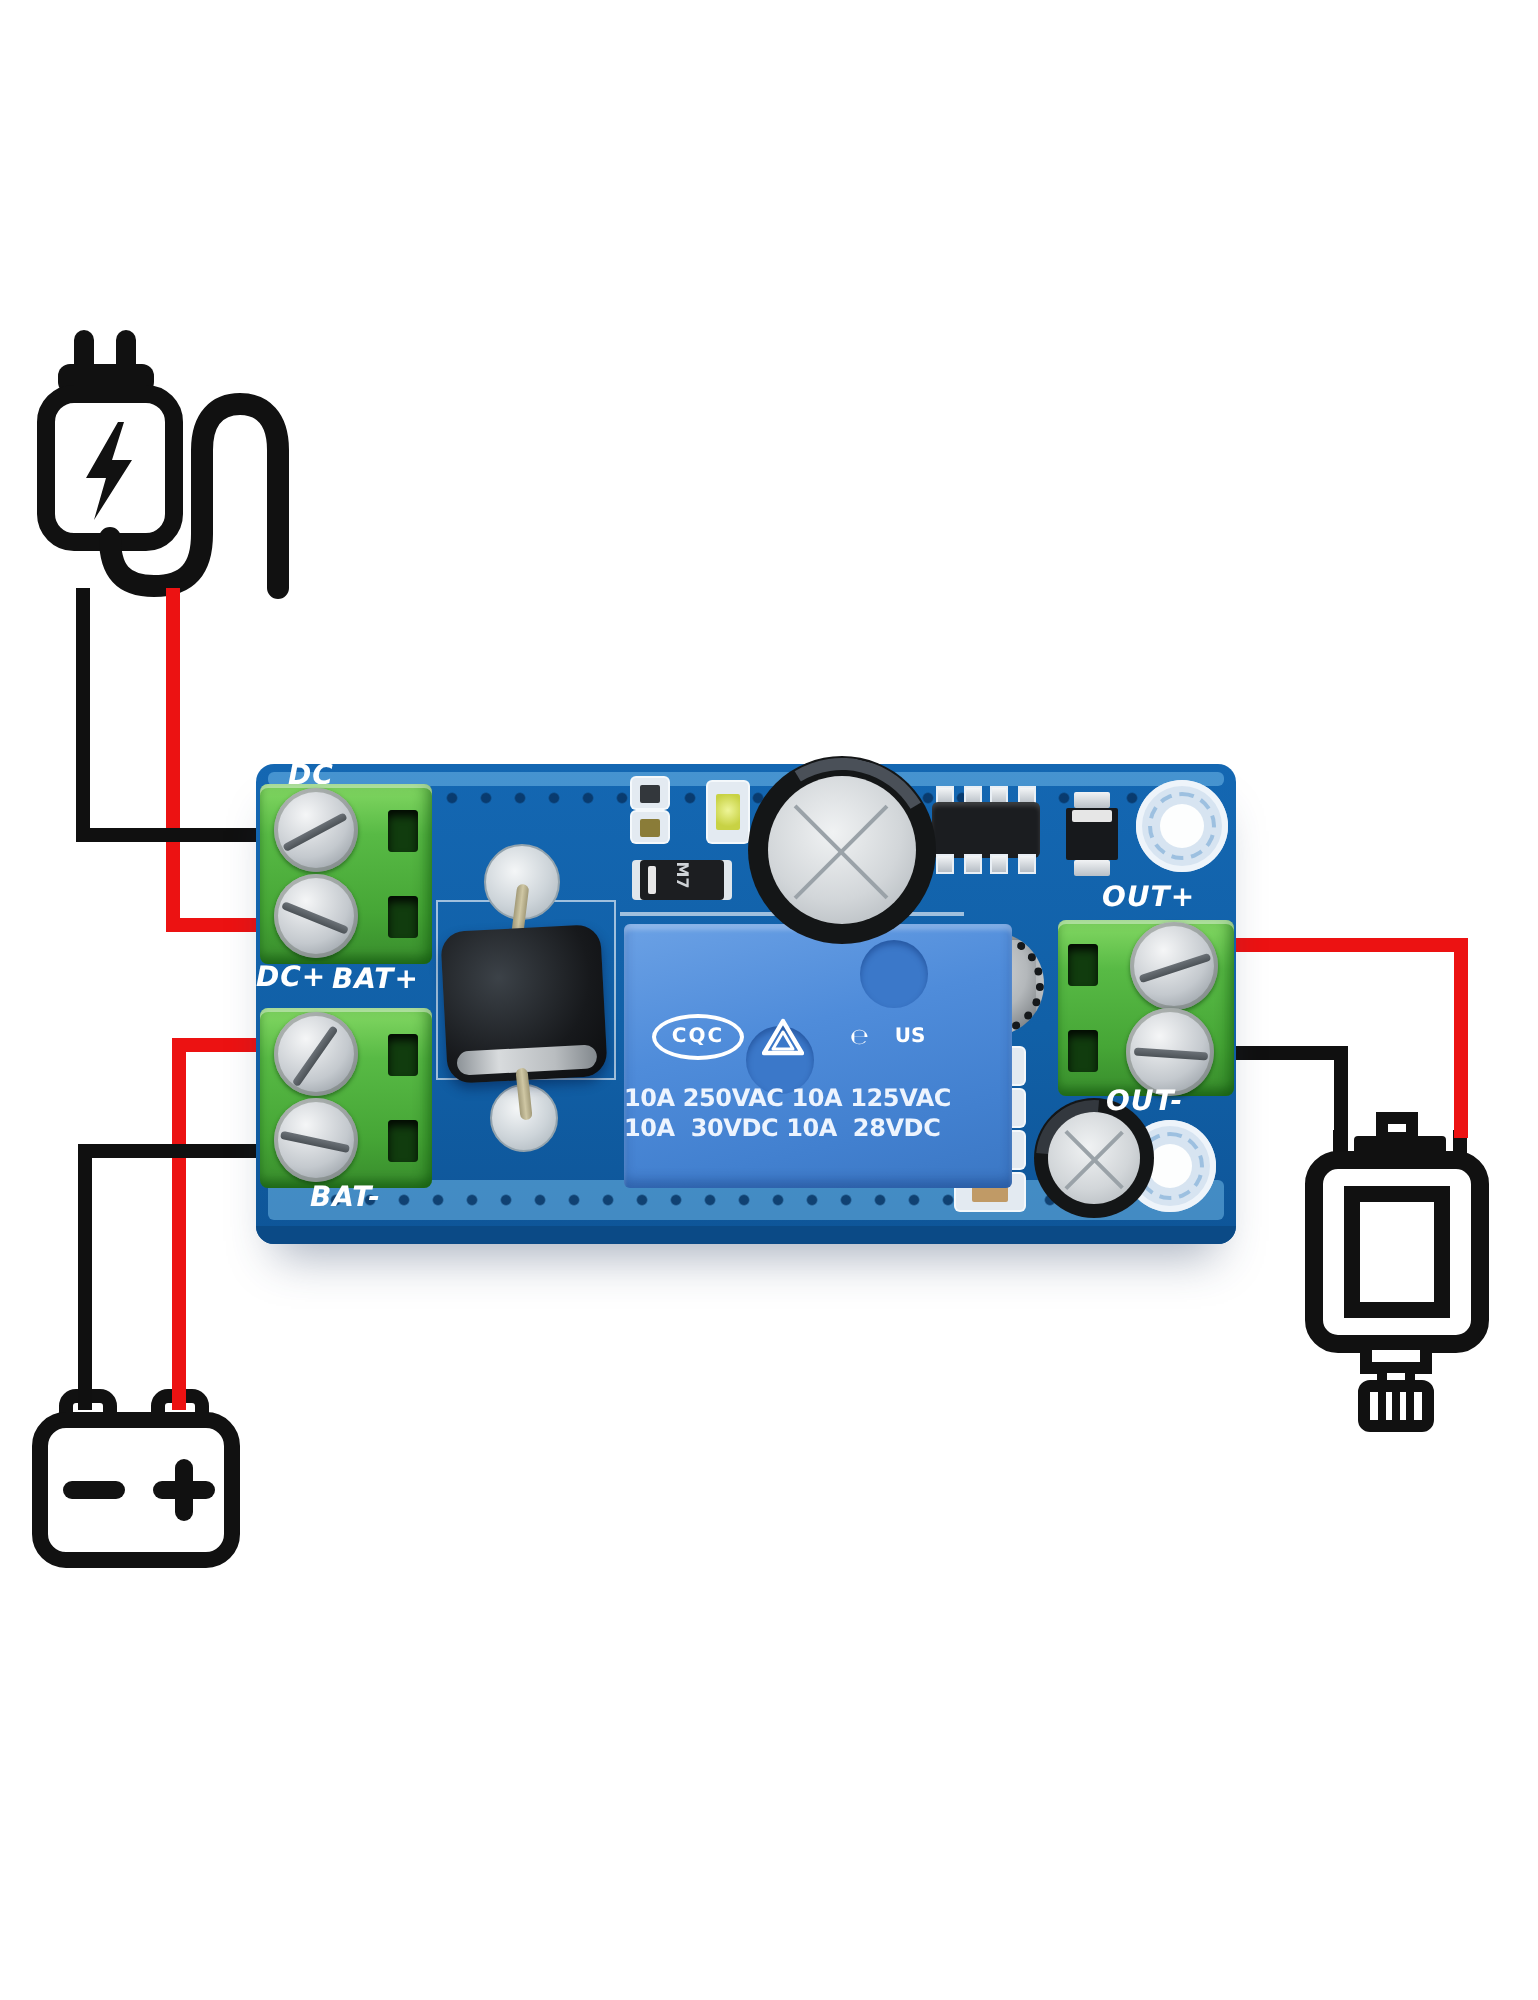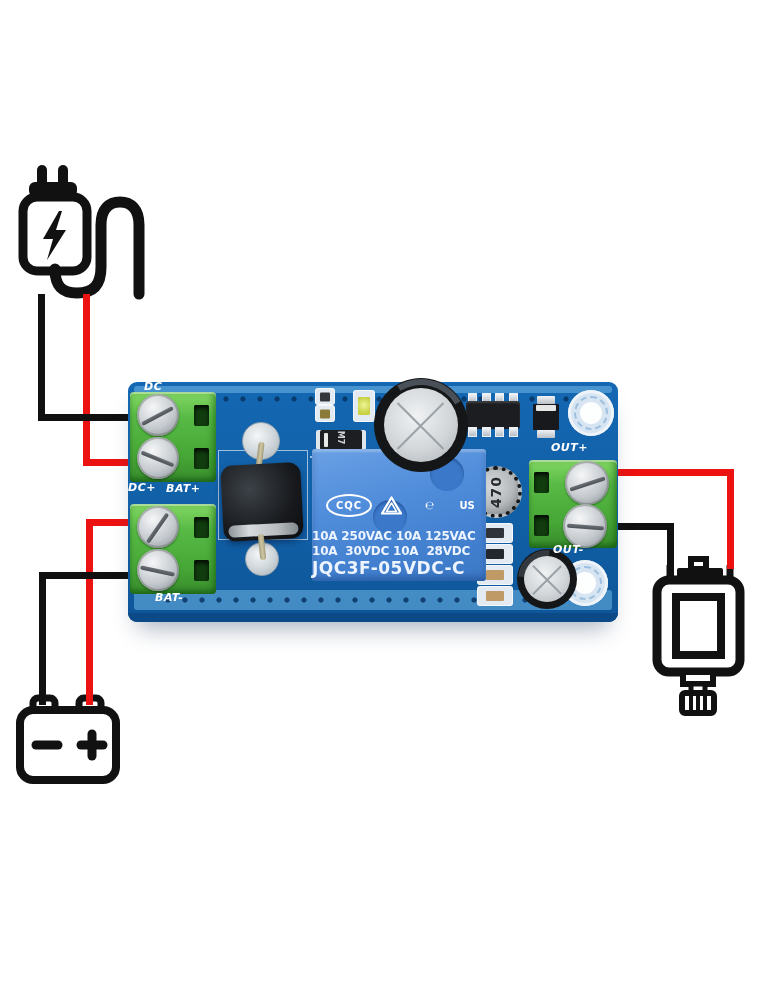--- a/index.html
+++ b/index.html
@@ -18,37 +18,37 @@
   
   .board{position:absolute;left:128px;top:382px;width:490px;height:240px;z-index:2;
          background:linear-gradient(180deg,#1467b2 0%,#1160a7 55%,#0e5598 100%);
          border-radius:9px;box-shadow:0 16px 22px -10px rgba(40,60,95,.4);}
   .board::after{content:"";position:absolute;left:0;right:0;bottom:0;height:9px;
          background:var(--pcb-edge);border-radius:0 0 9px 9px;}
   .strip{position:absolute;background:var(--pcb-strip);border-radius:3px;}
   .vias{position:absolute;background-image:radial-gradient(circle 2.2px at 4px 4px,rgba(7,52,100,.85) 0 2.2px,transparent 3px);
         background-size:17px 8px;background-repeat:repeat-x;}
   .silk{position:absolute;color:var(--silk);font-style:italic;font-weight:700;
-        font-size:11px;letter-spacing:.5px;z-index:5;white-space:nowrap;text-align:center;}
+        font-size:14px;letter-spacing:.5px;z-index:5;white-space:nowrap;text-align:center;}
   .silkbox{position:absolute;border:1.5px solid rgba(255,255,255,.6);}
 
   
   .tblock{position:absolute;width:86px;height:90px;z-index:2;border-radius:4px;
         background:linear-gradient(180deg,#83d863 0%,#58ba45 28%,#46a636 72%,#388c2c 100%);
         box-shadow:inset 0 2px 0 rgba(255,255,255,.4),inset 0 -4px 5px rgba(0,60,0,.35),inset -4px 0 6px rgba(0,70,0,.3);}
   .thole{position:absolute;width:15px;height:21px;background:#113c0e;border-radius:2px;
         box-shadow:inset 0 3px 4px rgba(0,0,0,.85);}
   .screw{position:absolute;width:42px;height:42px;border-radius:50%;
         background:radial-gradient(circle at 38% 32%,#f5f6f7,#c4c9ce 55%,#878f96 95%);
         box-shadow:0 1px 2px rgba(0,40,0,.5),inset 0 0 0 2px rgba(95,105,95,.4);}
   .screw::after{content:"";position:absolute;left:8%;top:47%;width:84%;height:4px;
         background:linear-gradient(#6b7177,#4c5257);border-radius:2px;transform:rotate(var(--rot,-30deg));}
 
   
-  .relay{position:absolute;left:184px;top:67px;width:174px;height:132px;z-index:2;border-radius:3px;
+  .relay{position:absolute;left:184px;top:80px;width:194px;height:132px;z-index:2;border-radius:3px;
         background:linear-gradient(165deg,#6ba1e5 0%,#4f8cda 40%,#4280cf 75%,#3b77c4 100%);
         box-shadow:inset 0 3px 2px rgba(255,255,255,.25),inset 0 -4px 6px rgba(0,30,90,.3);}
   .relay-circle{position:absolute;width:34px;height:34px;border-radius:50%;background:#3b78c9;
         box-shadow:inset 0 2px 3px rgba(0,30,90,.35);}
   .relay-text{position:absolute;left:0;right:0;text-align:left;color:#edf4fe;font-weight:700;}
   .logos{position:absolute;left:14px;top:44px;height:24px;display:flex;align-items:center;gap:9px;color:#fff;}
   .cqc-oval{width:46px;height:23px;border:2px solid #fff;border-radius:50%;display:flex;
         align-items:center;justify-content:center;font-size:10px;font-weight:700;letter-spacing:1px;box-sizing:border-box;}
   .rate{font-size:12px;letter-spacing:-.2px;white-space:pre;}
 
@@ -177,25 +177,24 @@
     <div class="relay">
       <div class="relay-circle" style="left:118px;top:8px;"></div>
       <div class="relay-circle" style="left:61px;top:51px;"></div>
       <div class="logos">
         <span class="cqc-oval">CQC</span>
         <svg width="21" height="19" viewBox="0 0 21 19">
           <path d="M10.5 1.5 L20 17.5 H1 Z" fill="none" stroke="#fff" stroke-width="2.2" stroke-linejoin="round"></path>
           <path d="M10.5 7 L15.5 15.5 H5.5 Z" fill="none" stroke="#fff" stroke-width="1.5" stroke-linejoin="round"></path>
         </svg>
         <span style="font-size:11px;font-weight:700;margin-left:14px;">℮</span>
-        <span style="font-size:10px;font-weight:700;margin-left:16px;">US</span>
+        <span style="font-size:10px;font-weight:700;margin-left:4px;">US</span>
       </div>
       <div class="relay-text rate" style="top:80px;">10A 250VAC 10A 125VAC</div>
       <div class="relay-text rate" style="top:95px;">10A  30VDC 10A  28VDC</div>
-      <div class="relay-text" style="top:109px;font-size:17px;letter-spacing:.5px;">JQC3F-05VDC-C</div>
     </div>
 
     <div class="cap" style="left:246px;top:-4px;width:94px;height:94px;z-index:4;">
       <div class="cap-band"></div>
       <div class="cap-top" style="inset:10px;"></div>
     </div>
 
     <div class="smd" style="left:188px;top:7px;width:18px;height:15px;">
         <i style="width:10px;height:9px;background:#33373c;"></i>
       </div>

